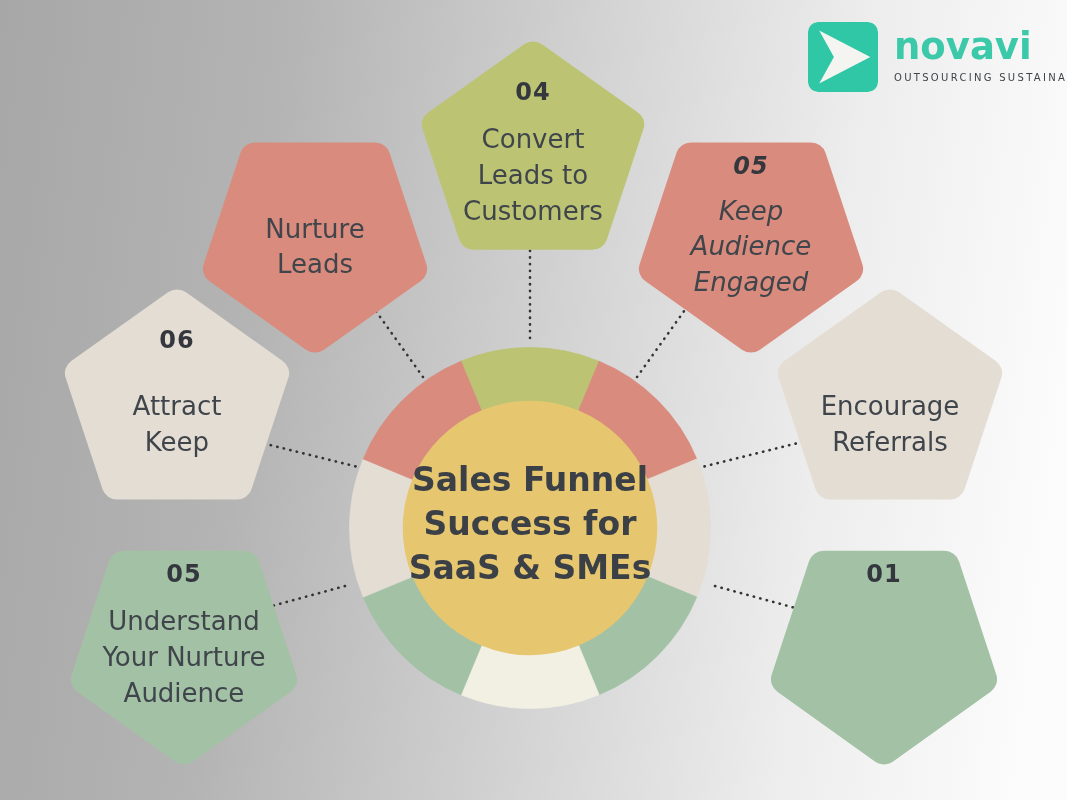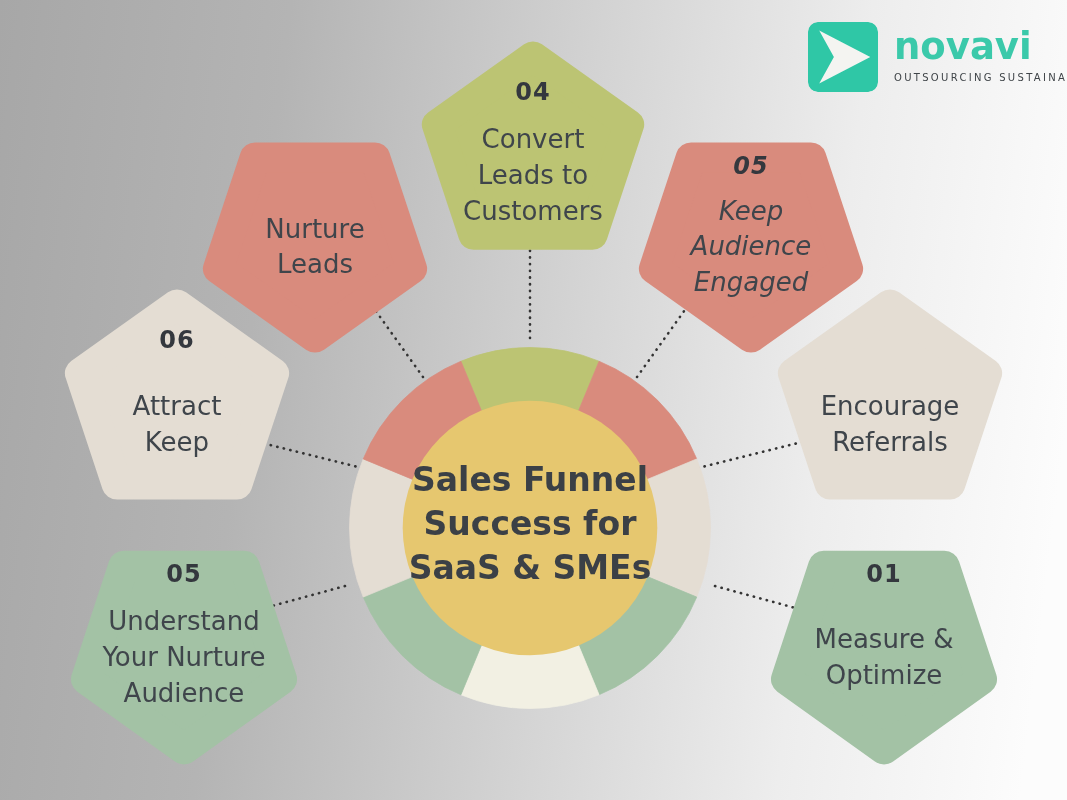--- a/index.html
+++ b/index.html
@@ -131,22 +131,20 @@
     </svg>
     <div class="label">Encourage
 Referrals</div>
   </div>
 
   <div class="pent down p07">
     <svg class="shape" viewBox="-2 -2 104 102" preserveAspectRatio="none">
       <polygon points="50,92 90.9,62.3 75.3,14.2 24.7,14.2 9.1,62.3" stroke-width="13" stroke-linejoin="round" fill="#a3c2a5" stroke="#a3c2a5"></polygon>
     </svg>
     <div class="num">01</div>
-    <div class="label">Measure &amp;
-Optimize</div>
   </div>
 
   <div class="logo">
     <svg class="logo-mark" viewBox="0 0 100 100">
       <rect x="0" y="0" width="100" height="100" rx="13" fill="#2fc7a6"></rect>
       <polygon points="16,12 89,50 16,88 37,50" fill="#f4f4f1"></polygon>
     </svg>
     <div class="logo-text">
       <div class="brand" style="color: rgb(59, 201, 170);">novavi</div>
       <div class="tagline">OUTSOURCING SUSTAINABLY</div>

